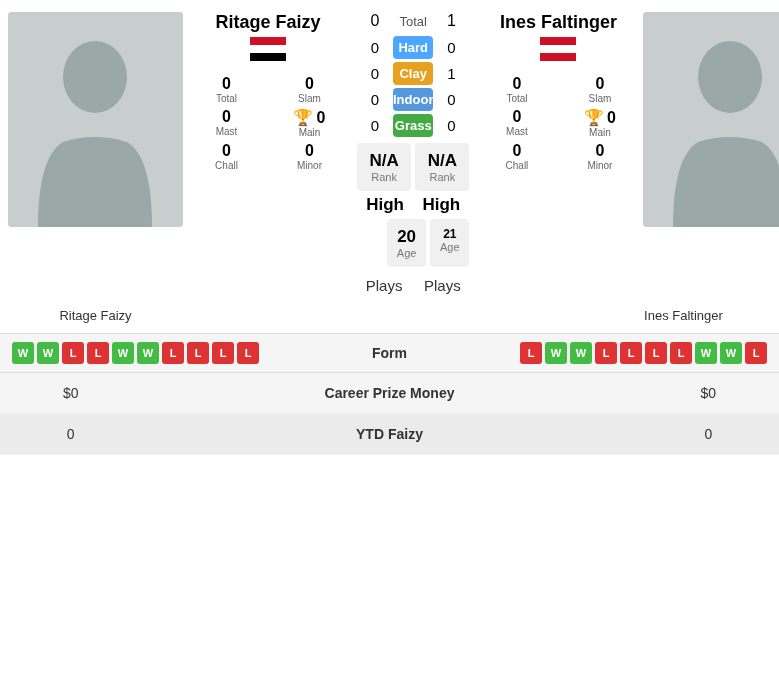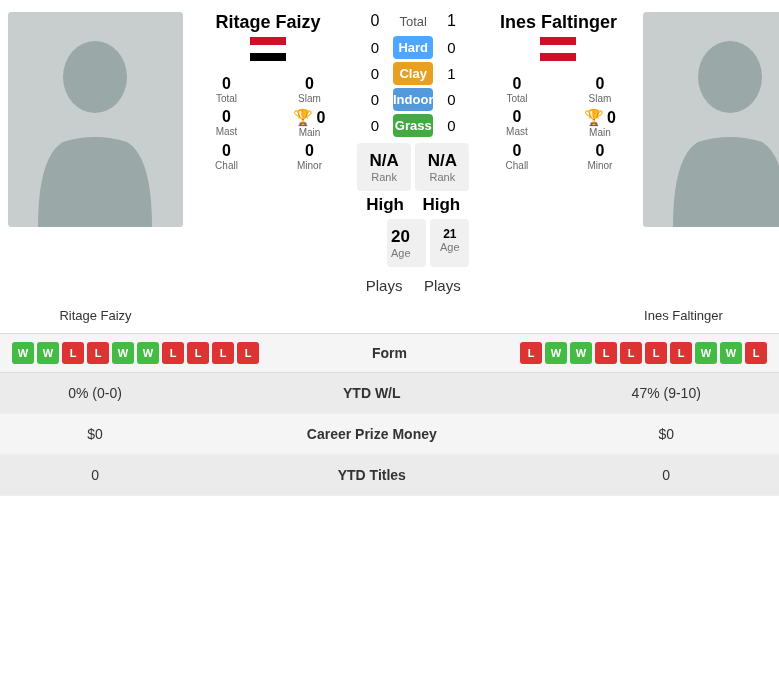--- a/index.html
+++ b/index.html
@@ -112,21 +112,21 @@
           <div style="font-size:11px;color:#777;">Rank</div>
         </div>
       </div>
 
       <div style="display:flex;align-items:center;margin-bottom:4px;">
         <div style="flex:1;text-align:center;font-size:17px;font-weight:bold;">High</div>
         <div style="flex:1;text-align:center;font-size:17px;font-weight:bold;">High</div>
       </div>
 
       <div style="display:flex;align-items:stretch;gap:4px;margin-bottom:4px;">
-        <div style="flex:1;background:#f0f0f0;border-radius:4px;padding:8px 4px;margin-left:30px;">
+        <div style="flex:1;background:#f0f0f0;border-radius:4px;padding:8px 4px;text-align:center;margin-left:30px;">
           <div style="font-size:17px;font-weight:bold;">20</div>
           <div style="font-size:11px;color:#777;">Age</div>
         </div>
         <div style="flex:1;background:#f0f0f0;border-radius:4px;padding:8px 4px;text-align:center;">
           <div style="font-size:12px;font-weight:bold;">21</div>
           <div style="font-size:11px;color:#777;">Age</div>
         </div>
       </div>
 
       <div style="display:flex;align-items:center;gap:4px;">
@@ -219,31 +219,26 @@
       <div style="width:22px;height:22px;border-radius:3px;background:#dd3333;display:flex;align-items:center;justify-content:center;font-size:11px;font-weight:bold;color:#fff;">L</div>
       <div style="width:22px;height:22px;border-radius:3px;background:#dd3333;display:flex;align-items:center;justify-content:center;font-size:11px;font-weight:bold;color:#fff;">L</div>
       <div style="width:22px;height:22px;border-radius:3px;background:#44bb44;display:flex;align-items:center;justify-content:center;font-size:11px;font-weight:bold;color:#fff;">W</div>
       <div style="width:22px;height:22px;border-radius:3px;background:#44bb44;display:flex;align-items:center;justify-content:center;font-size:11px;font-weight:bold;color:#fff;">W</div>
       <div style="width:22px;height:22px;border-radius:3px;background:#dd3333;display:flex;align-items:center;justify-content:center;font-size:11px;font-weight:bold;color:#fff;">L</div>
     </div>
   </div>
 
   <table class="stats-table" style="width:100%;border-collapse:collapse;">
     <tbody>
-    <tr style="background:#ebebeb;">
-      <td style="text-align:center;padding:12px 15px;font-size:14px;color:#333;">0% (0-0)</td>
-      <td style="text-align:center;padding:12px 15px;font-size:14px;font-weight:bold;color:#333;">YTD W/L</td>
-      <td style="text-align:center;padding:12px 15px;font-size:14px;color:#333;">47% (9-10)</td>
-    </tr>
     <tr style="background:#f5f5f5;">
       <td style="text-align:center;padding:12px 15px;font-size:14px;color:#333;">$0</td>
       <td style="text-align:center;padding:12px 15px;font-size:14px;font-weight:bold;color:#333;">Career Prize Money</td>
       <td style="text-align:center;padding:12px 15px;font-size:14px;color:#333;">$0</td>
     </tr>
     <tr style="background:#ebebeb;">
       <td style="text-align:center;padding:12px 15px;font-size:14px;color:#333;">0</td>
-      <td style="text-align:center;padding:12px 15px;font-size:14px;font-weight:bold;color:#333;">YTD Titles</td>
+      <td style="text-align:center;padding:12px 15px;font-size:14px;font-weight:bold;color:#333;">YTD Faizy</td>
       <td style="text-align:center;padding:12px 15px;font-size:14px;color:#333;">0</td>
     </tr>
   </tbody>
     </table>
 
 </div>
 
 </body></html>

